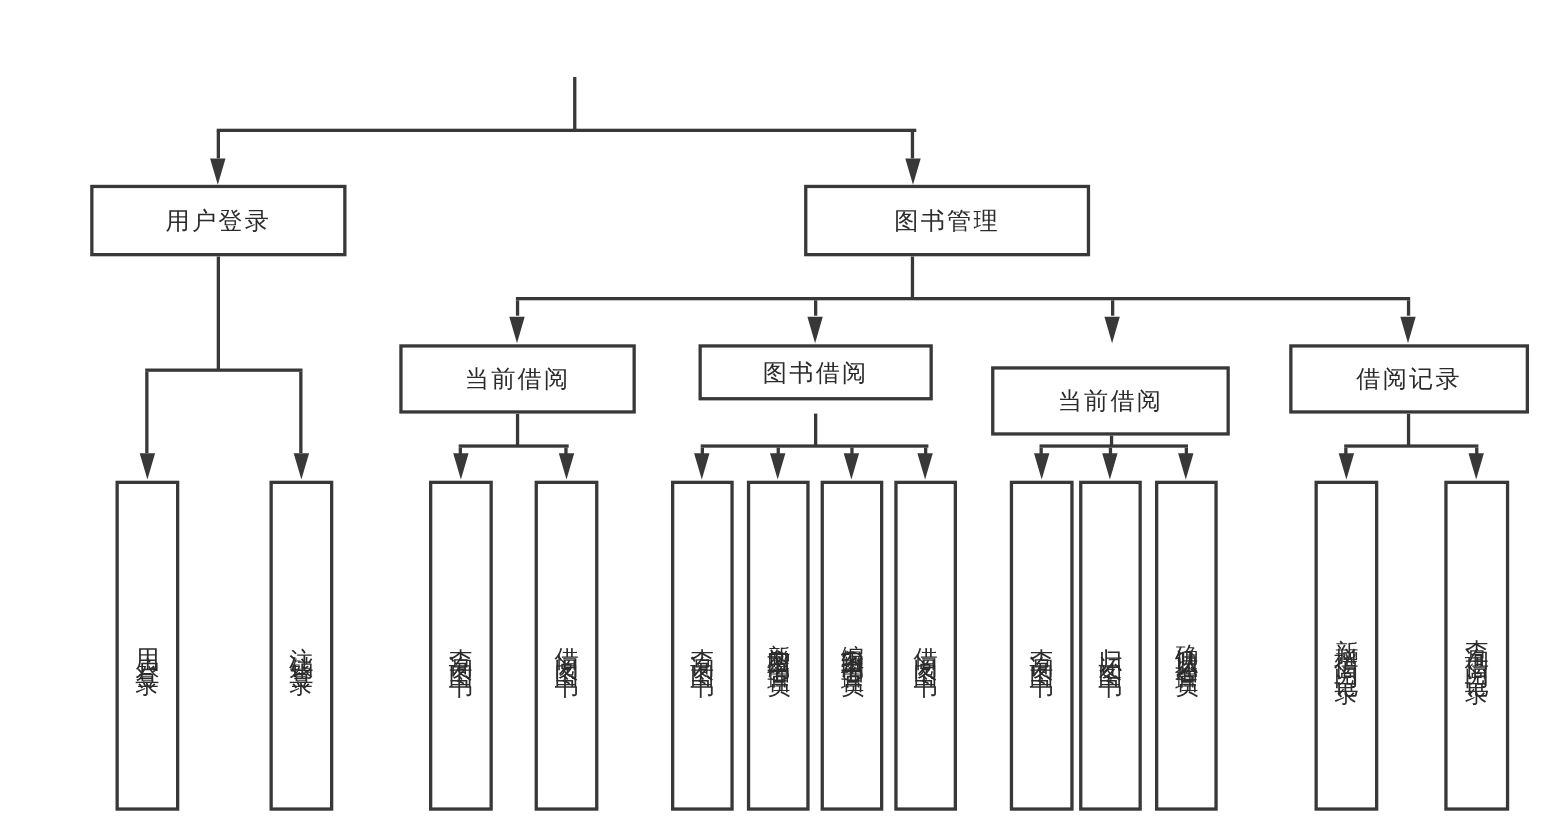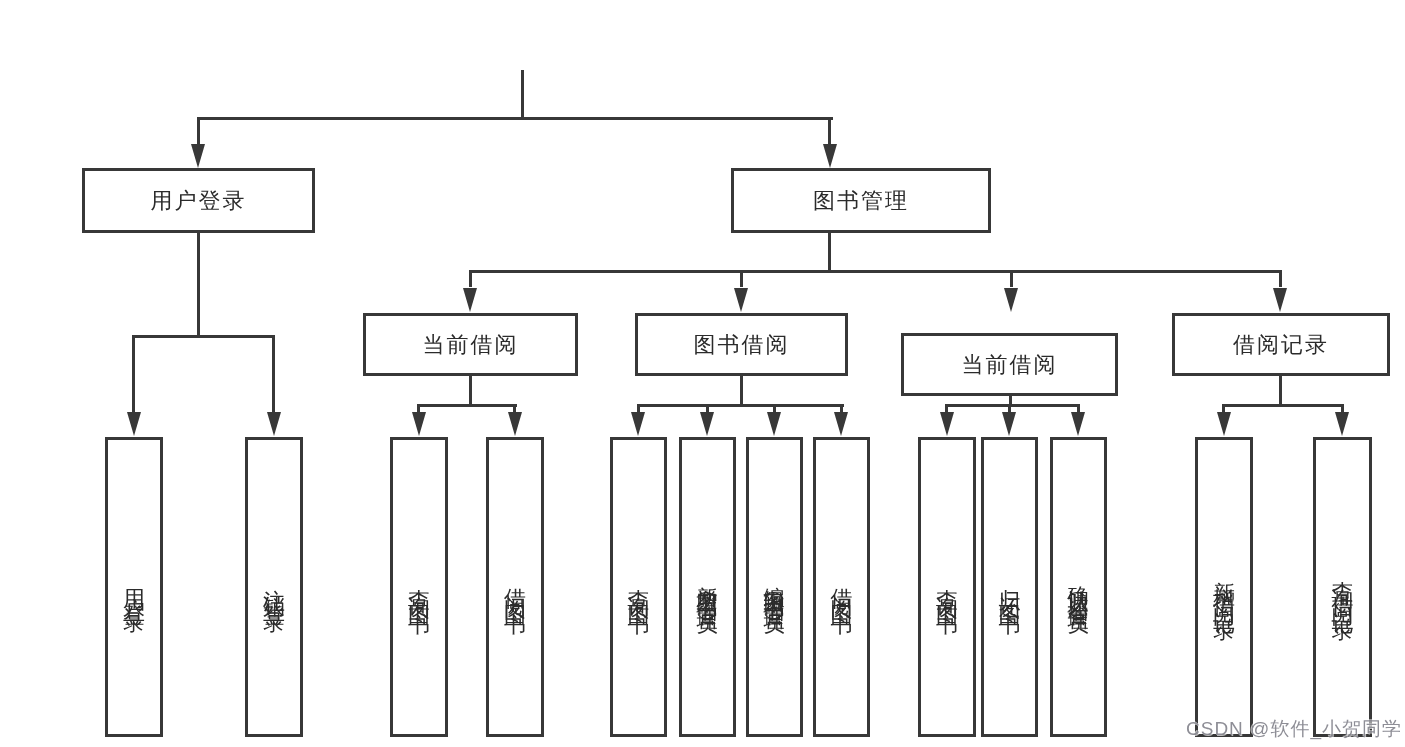--- a/index.html
+++ b/index.html
@@ -58,21 +58,20 @@
     color: var(--wm, #8e8e96);
     text-shadow: 1px 1px 0 rgba(255,255,255,0.65), -1px -1px 0 rgba(255,255,255,0.65);
     white-space: nowrap;
     z-index: 5;
   }
 </style>
 </head>
 <body>
 
 <div id="canvas">
-  <div class="watermark">CSDN @软件_小贺同学</div>
 <div class="cline" style="left: 521px; top: 70px; width: 3px; height: 49px;"></div>
     <div class="cline" style="left: 197px; top: 117px; width: 636px; height: 3px;"></div>
     <div class="cline" style="left: 197px; top: 119px; width: 3px; height: 25px;"></div>
     <div class="cline" style="left: 828px; top: 119px; width: 3px; height: 25px;"></div>
     <div class="cline" style="left: 197px; top: 233px; width: 3px; height: 104px;"></div>
     <div class="cline" style="left: 132px; top: 335px; width: 143px; height: 3px;"></div>
     <div class="cline" style="left: 132px; top: 338px; width: 3px; height: 74px;"></div>
     <div class="cline" style="left: 272px; top: 338px; width: 3px; height: 74px;"></div>
     <div class="cline" style="left: 828px; top: 233px; width: 3px; height: 39px;"></div>
     <div class="cline" style="left: 469px; top: 270px; width: 813px; height: 3px;"></div>
@@ -120,21 +119,21 @@
     <div class="arrow" style="left: 1335px; top: 412px;"></div>
     <div class="box" style="left: 82px; top: 168px; width: 233px; height: 65px;">
       <span class="label">用户登录</span>
     </div>
     <div class="box" style="left: 712px; top: 168px; width: 260px; height: 65px; margin-left: 19px;">
       <span class="label">图书管理</span>
     </div>
     <div class="box" style="left: 363px; top: 313px; width: 215px; height: 63px;">
       <span class="label">当前借阅</span>
     </div>
-    <div class="box" style="left: 635px; top: 313px; width: 213px; height: 63px;">
+    <div class="box" style="left: 635px; top: 313px; width: 213px; height: 51px;">
       <span class="label">图书借阅</span>
     </div>
     <div class="box" style="left: 901px; top: 313px; width: 217px; height: 63px; margin-top: 20px;">
       <span class="label">当前借阅</span>
     </div>
     <div class="box" style="left: 1172px; top: 313px; width: 218px; height: 63px;">
       <span class="label">借阅记录</span>
     </div>
     <div class="box vertical" style="left: 105px; top: 437px; width: 58px; height: 300px;">
       <span class="label">用户登录</span>

